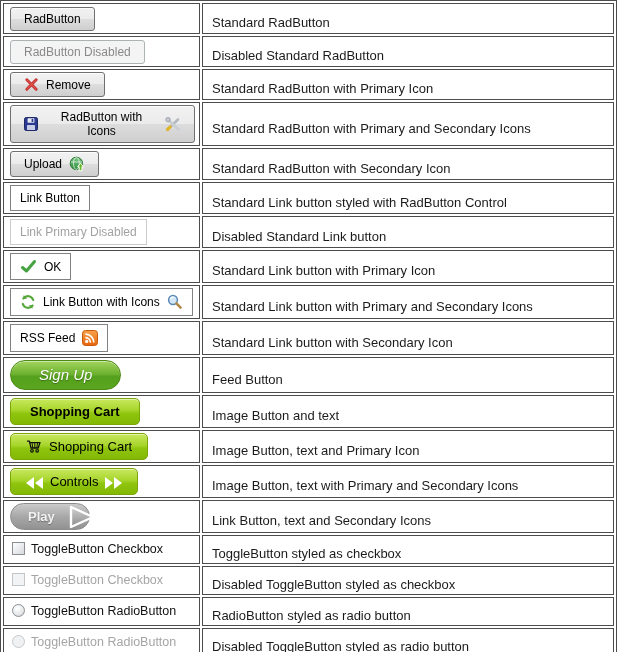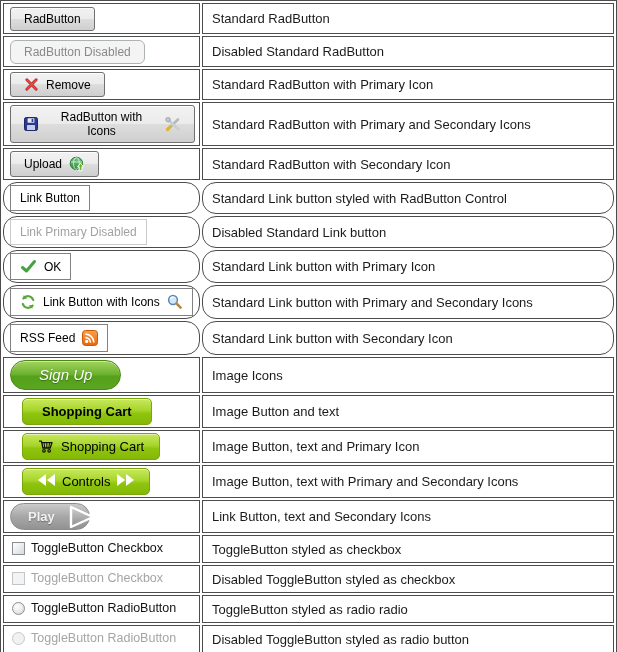--- a/index.html
+++ b/index.html
@@ -1,47 +1,47 @@
 <!DOCTYPE html>
 <html><head>
 <meta charset="utf-8">
 <style>
   html,body{margin:0;padding:0;background:#fff;}
   body{font-family:"Liberation Sans","DejaVu Sans",sans-serif;-webkit-font-smoothing:antialiased;}
   table.demo{width:617px;border-collapse:separate;border-spacing:2px;border:1px solid #4c4c4c;background:#fff;table-layout:fixed;}
   td{border:1px solid #4c4c4c;box-sizing:border-box;vertical-align:middle;background:#fff;overflow:hidden;}
   td.example{padding:2px 4px 2px 6px;}
-  td.desc{padding:2px 4px 2px 9px;font-size:13px;color:#1b1b1b;white-space:nowrap;}
+  td.desc{padding:10px 4px 2px 9px;font-size:13px;color:#1b1b1b;white-space:nowrap;}
   tr.r-std td{height:31px;}
-  tr.r-link td{height:27px;border-radius:14px;}
+  tr.r-link td{height:27px;}
   tr.r-img td{height:33px;}
   tr.r-tgl td{height:28px;}
 
   
   button{appearance:none;-webkit-appearance:none;cursor:pointer;font-family:inherit;}
   .btn-std{display:inline-flex;align-items:center;gap:7px;font-size:12px;color:#000;
     padding:4px 13px;border:1px solid #707070;border-radius:3px;
     background:linear-gradient(to bottom,#f2f2f2 0%,#ebebeb 50%,#dddddd 50%,#cfcfcf 100%);
     box-shadow:inset 0 1px 0 rgba(255,255,255,.8);}
-  .btn-std.dis{border-color:#adb2b5;background:#f4f4f4;color:#898989;box-shadow:none;cursor:default;border-radius:6px;}
+  .btn-std.dis{border-color:#adb2b5;background:#f4f4f4;color:#898989;box-shadow:none;cursor:default;}
 
   
   .btn-link{display:inline-flex;align-items:center;gap:7px;font-size:12px;color:#000;
     padding:5px 9px;border:1px solid #828282;border-radius:0;background:#fff;text-decoration:none;}
   .btn-link.dis{border-color:#cbcbcb;color:#a2a2a2;cursor:default;}
 
   
   .btn-signup{display:inline-block;border:1px solid #4b8a14;border-radius:15px;padding:5px 28px 6px;
     font-size:15px;color:#fff;text-shadow:0 1px 1px rgba(0,0,0,.35);
     background:linear-gradient(to bottom,#a2d45e 0%,#6cb12e 48%,#55a01c 55%,#5aa620 100%);
     box-shadow:inset 0 1px 0 rgba(255,255,255,.45);font-style:italic;}
-  .btn-lime{display:inline-flex;align-items:flex-start;gap:7px;border:1px solid #7aa607;border-radius:5px;
+  .btn-lime{display:inline-flex;align-items:flex-end;gap:7px;border:1px solid #7aa607;border-radius:5px;
     padding:5px 15px;font-size:13px;color:#000;
     background:linear-gradient(to bottom,#c9e85e 0%,#a7d52c 45%,#8fc50e 58%,#83b805 100%);
-    box-shadow:inset 0 1px 0 rgba(255,255,255,.5);margin-left:12px;}
+    box-shadow:inset 0 1px 0 rgba(255,255,255,.5);}
   .btn-lime.bold{font-weight:700;padding:5px 19px;}
   .btn-play{position:relative;display:inline-flex;align-items:center;border:1px solid #8d8d8d;border-radius:14px;
     padding:5px 34px 5px 17px;font-size:13px;font-weight:700;color:#f2f2f2;text-shadow:0 1px 1px rgba(0,0,0,.3);
     background:linear-gradient(to bottom,#cbcbcb 0%,#a8a8a8 50%,#929292 100%);margin-right:8px;text-align:right;}
   .play-tri{position:absolute;right:-7px;top:50%;transform:translateY(-50%);}
 
   
   .toggle{display:inline-flex;align-items:center;gap:6px;font-size:12.5px;color:#111;background:none;border:0;padding:2px 2px;}
   .toggle.dis{color:#a5a5a5;cursor:default;}
   .cb{width:13px;height:13px;border:1px solid #8b8f94;box-sizing:border-box;
@@ -206,21 +206,21 @@
   </td>
   <td class="desc">Standard Link button with Secondary Icon</td>
 </tr>
 
 <tr class="r-img">
   <td class="example">
     <button class="btn-signup">
       <span>Sign Up</span>
     </button>
   </td>
-  <td class="desc">Image Icons</td>
+  <td class="desc">Feed Button</td>
 </tr>
 
 <tr class="r-img">
   <td class="example">
     <button class="btn-lime bold">
       <span>Shopping Cart</span>
     </button>
   </td>
   <td class="desc">Image Button and text</td>
 </tr>
@@ -295,21 +295,21 @@
   <td class="desc">Disabled ToggleButton styled as checkbox</td>
 </tr>
 
 <tr class="r-tgl">
   <td class="example">
     <button class="toggle">
       <span class="rb"></span>
       <span>ToggleButton RadioButton</span>
     </button>
   </td>
-  <td class="desc">ToggleButton styled as radio radio</td>
+  <td class="desc">RadioButton styled as radio button</td>
 </tr>
 
 <tr class="r-tgl">
   <td class="example">
     <button class="toggle dis" disabled="">
       <span class="rb dis"></span>
       <span>ToggleButton RadioButton</span>
     </button>
   </td>
   <td class="desc">Disabled ToggleButton styled as radio button</td>

